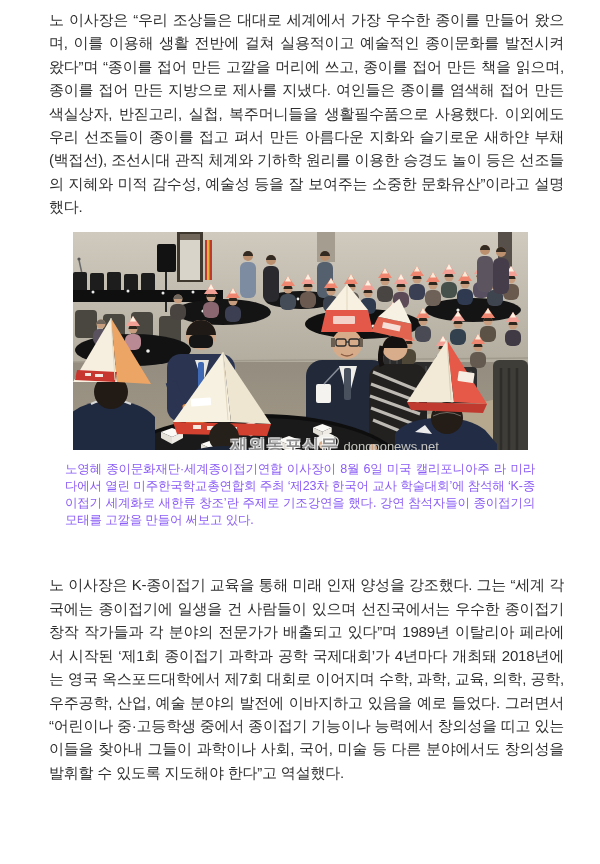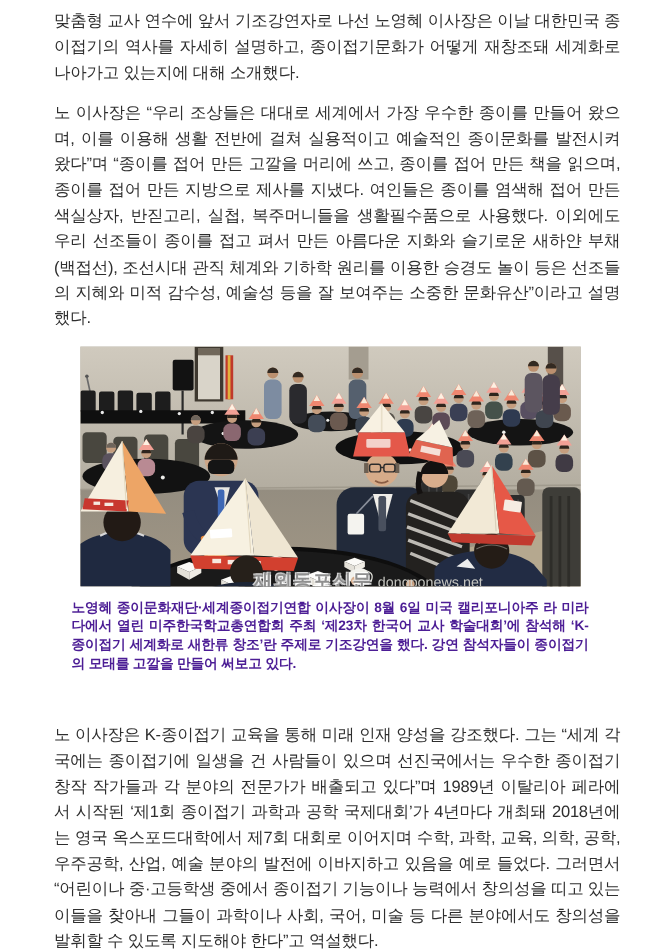--- a/index.html
+++ b/index.html
@@ -49,33 +49,31 @@
     color:#d3d3cd;
     opacity:.92;
     margin-left:5px;
     text-shadow:0 1px 2px rgba(0,0,0,.25);
   }
   figcaption{
     width:470px;
     margin:11px auto 0 auto;
     font-size:12.5px;
     line-height:17.2px;
-    color:#4c1d95;
+    color:#8b5cf6;
     text-align:justify;
     letter-spacing:-0.2px;
     word-break:break-all;
-    font-weight:bold;
   }
 </style>
 </head>
 <body>
 
 <div class="page">
 
-  <p class="para">맞춤형 교사 연수에 앞서 기조강연자로 나선 노영혜 이사장은 이날 대한민국 종이접기의 역사를 자세히 설명하고, 종이접기문화가 어떻게 재창조돼 세계화로 나아가고 있는지에 대해 소개했다.</p>
 
   <p class="para">노 이사장은 “우리 조상들은 대대로 세계에서 가장 우수한 종이를 만들어 왔으며, 이를 이용해 생활 전반에 걸쳐 실용적이고 예술적인 종이문화를 발전시켜 왔다”며 “종이를 접어 만든 고깔을 머리에 쓰고, 종이를 접어 만든 책을 읽으며, 종이를 접어 만든 지방으로 제사를 지냈다. 여인들은 종이를 염색해 접어 만든 색실상자, 반짇고리, 실첩, 복주머니들을 생활필수품으로 사용했다. 이외에도 우리 선조들이 종이를 접고 펴서 만든 아름다운 지화와 슬기로운 새하얀 부채(백접선), 조선시대 관직 체계와 기하학 원리를 이용한 승경도 놀이 등은 선조들의 지혜와 미적 감수성, 예술성 등을 잘 보여주는 소중한 문화유산”이라고 설명했다.</p>
 
   <figure>
     <div class="photo-wrap">
       <svg width="455" height="261" viewBox="0 0 455 261">
         <defs>
           <linearGradient id="wallG" x1="0" y1="0" x2="0" y2="1">
             <stop offset="0" stop-color="#d0cabe"></stop>
               <stop offset="1" stop-color="#b2ac9f"></stop>

